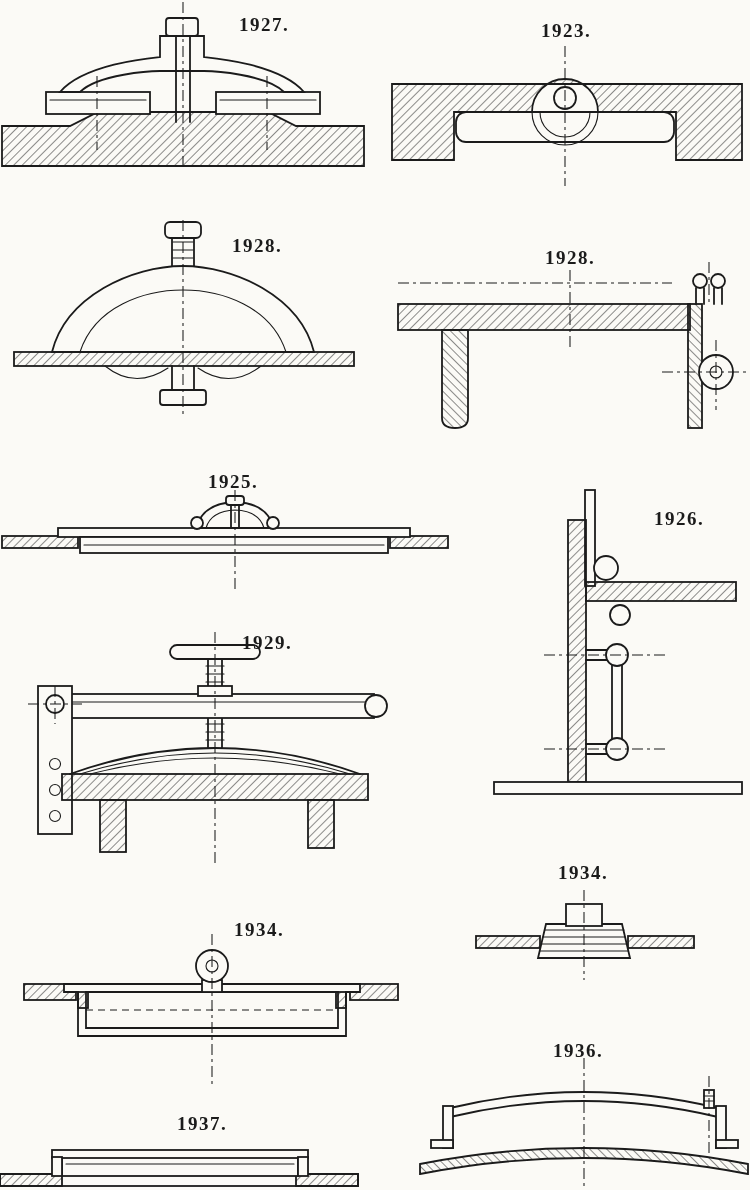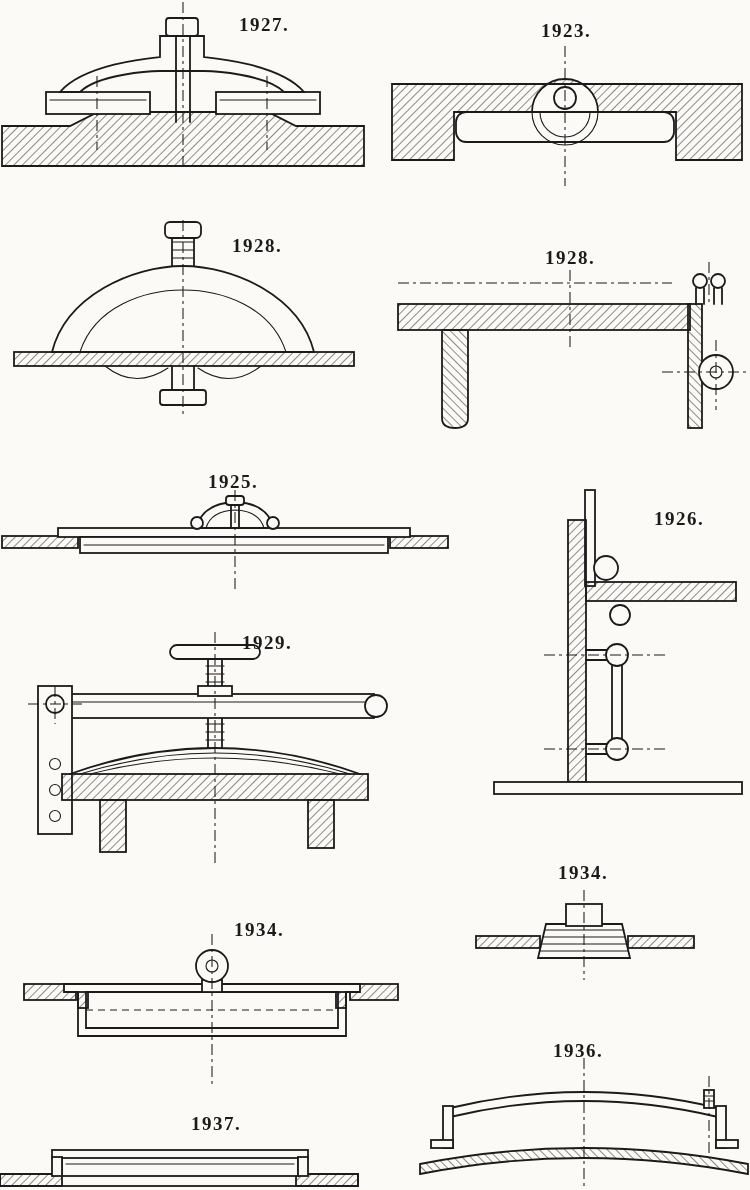--- a/index.html
+++ b/index.html
@@ -217,15 +217,15 @@
   <div class="fig-label" style="left:264px;top:14px">1927.</div>
   <div class="fig-label" style="left:566px;top:20px">1923.</div>
   <div class="fig-label" style="left:257px;top:235px">1928.</div>
   <div class="fig-label" style="left:570px;top:247px">1928.</div>
   <div class="fig-label" style="left:233px;top:471px">1925.</div>
   <div class="fig-label" style="left:267px;top:632px">1929.</div>
   <div class="fig-label" style="left:679px;top:508px">1926.</div>
   <div class="fig-label" style="left:259px;top:919px">1934.</div>
   <div class="fig-label" style="left:583px;top:862px">1934.</div>
   <div class="fig-label" style="left:578px;top:1040px">1936.</div>
-  <div class="fig-label" style="left:216px;top:1113px">1937.</div>
+  <div class="fig-label" style="left:202px;top:1113px">1937.</div>
 
 </div>
 
 </body></html>

